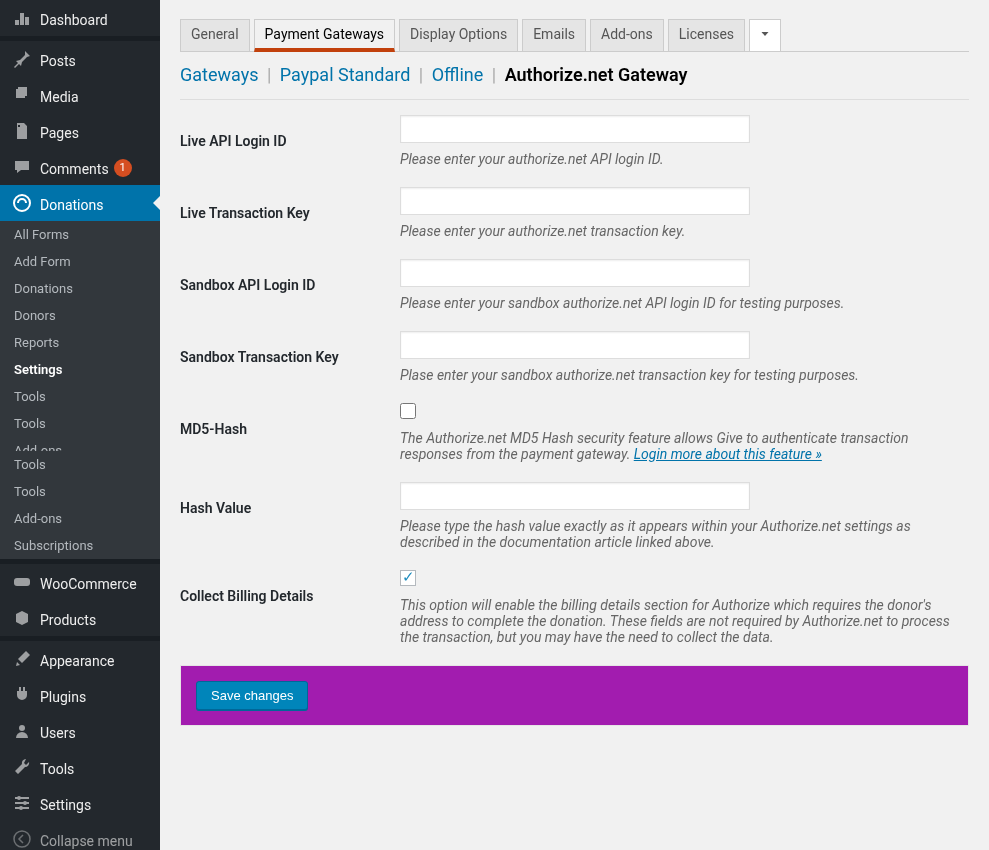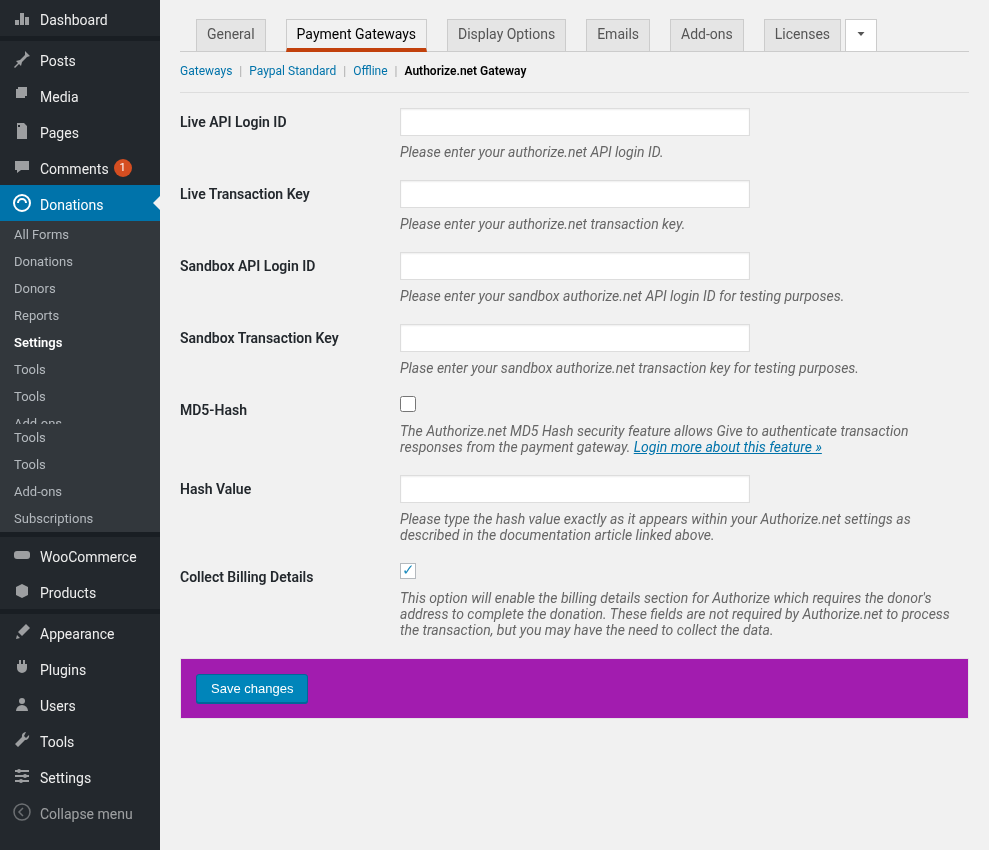--- a/index.html
+++ b/index.html
@@ -91,21 +91,21 @@
   display: flex;
   border-bottom: 1px solid #ccc;
   padding: 9px 0 0;
   line-height: inherit;
 }
 .tab {
   border: 1px solid #ccc;
   background: #e5e5e5;
   color: #555;
   padding: 6px 10px;
-  margin: 0 4px -1px 16px;
+  margin: 0 4px -1px 0;
   font-size: 14px;
   cursor: pointer;
   white-space: nowrap;
 }
 .tab.active {
   background: #f1f1f1;
   border-bottom: 4px solid #c2410c;
   color: #000;
 }
 .tab-dropdown {
@@ -113,36 +113,37 @@
   background: #fff;
   padding: 4px 8px;
   margin: 0 0 -1px 0;
   font-size: 14px;
   cursor: pointer;
   display: flex;
   align-items: center;
 }
 .subsub {
   padding: 12px 0;
-  font-size: 12px;
+  font-size: 18px;
   color: #444;
 }
 .subsub a { color: #0073aa; text-decoration: none; cursor: pointer; }
 .subsub .sep { color: #aaa; margin: 0 4px; }
 .subsub .current { color: #000; font-weight: 600; }
 .hr { border: none; border-top: 1px solid #ddd; margin: 2px 0 15px; }
 
 .form-table { width: 100%; }
 .form-row { display: flex; margin-bottom: 20px; }
 .form-row .label {
   width: 220px;
   font-weight: 600;
   font-size: 14px;
   color: #23282d;
   padding-top: 6px;
+  margin-top: 12px;
 }
 .form-row .field { flex: 1; }
 .form-row .field input[type=text] {
   width: 350px;
   padding: 5px 8px;
   border: 1px solid #ddd;
   background: #fff;
   font-size: 14px;
   box-shadow: inset 0 1px 2px rgba(0,0,0,.07);
 }
@@ -251,20 +252,21 @@
         <svg class="i" viewBox="0 0 20 20">
           <circle cx="10" cy="10" r="8" fill="none" stroke="currentColor" stroke-width="2"></circle>
           <path d="M6 10a4 4 0 018 0" fill="none" stroke="currentColor" stroke-width="2"></path>
         </svg>
       </span>
     <span>Donations</span>
     <span class="arrow-pointer"></span>
   </div>
   <div class="submenu">
     <div class="submenu-item">All Forms</div>
+    <div class="submenu-item">Add Form</div>
     <div class="submenu-item">Donations</div>
     <div class="submenu-item">Donors</div>
     <div class="submenu-item">Reports</div>
     <div class="submenu-item current">Settings</div>
     <div class="submenu-item">Tools</div>
     <div class="submenu-item">Tools</div>
     <div class="submenu-item" style="overflow:hidden;height:14px">Add-ons</div>
     <div class="submenu-item">Tools</div>
     <div class="submenu-item">Tools</div>
     <div class="submenu-item">Add-ons</div>

